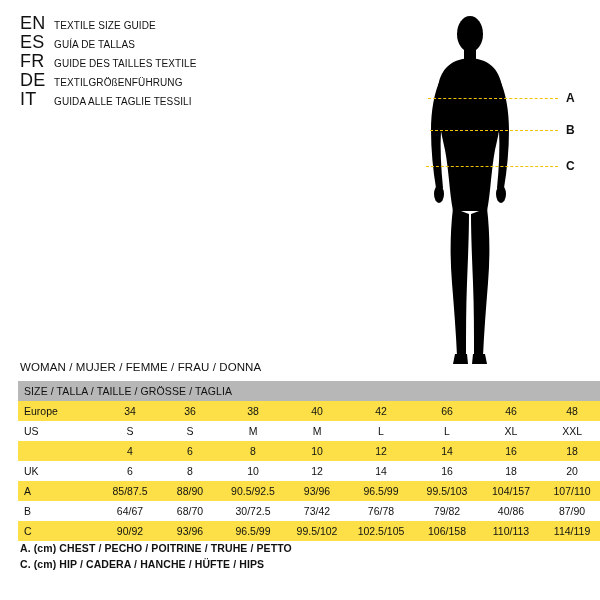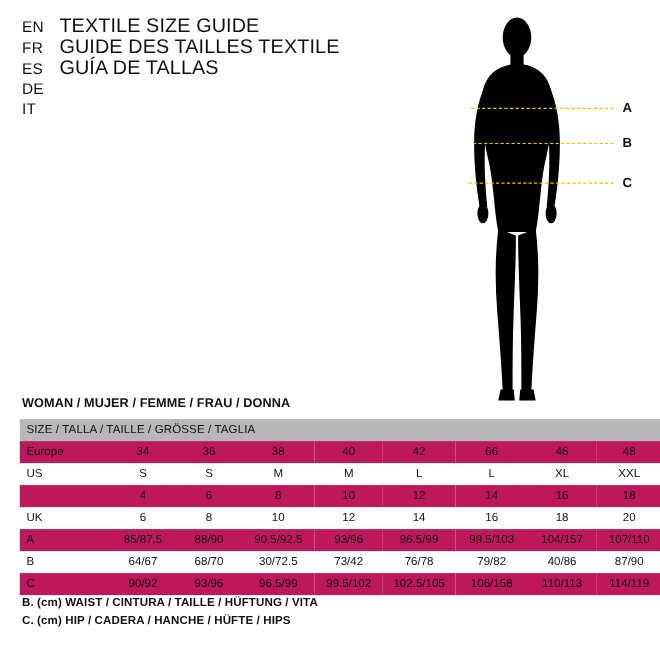--- a/index.html
+++ b/index.html
@@ -29,26 +29,26 @@
     width: 330px;
   }
   .lang-row {
     display: flex;
     align-items: baseline;
     height: 19px;
     line-height: 19px;
   }
   .lang-code {
     width: 34px;
-    font-size: 14px;
+    font-size: 18px;
     letter-spacing: .2px;
     color: #111;
   }
   .lang-text {
-    font-size: 18px;
+    font-size: 10px;
     color: #111;
     letter-spacing: .1px;
   }
 
   
   .figure-area {
     position: absolute;
     left: 380px;
     top: 8px;
     width: 210px;
@@ -70,21 +70,21 @@
     font-weight: bold;
     color: #111;
   }
 
   
   .woman-heading {
     position: absolute;
     left: 20px;
     top: 361px;
     font-size: 11.5px;
-    font-weight: bold;
+    font-weight: normal;
     letter-spacing: .1px;
     color: #111;
   }
 
   
   .size-table {
     position: absolute;
     left: 18px;
     top: 381px;
     width: 564px;
@@ -102,21 +102,21 @@
   }
   .size-table tr.head-row th {
     background: #b7b7b7;
     text-align: left;
     padding-left: 6px;
     font-size: 10.5px;
     font-weight: normal;
     letter-spacing: .1px;
   }
   .size-table tr.shaded td {
-    background: #be185d;
+    background: #fde047;
   }
   .size-table td.rowlabel {
     text-align: left;
     padding-left: 6px;
   }
 
   
   .notes {
     position: absolute;
     left: 20px;
@@ -135,32 +135,34 @@
 <body>
 
 <div class="page">
 
   <div class="lang-block">
     <div class="lang-row">
       <span class="lang-code">EN</span>
       <span class="lang-text">TEXTILE SIZE GUIDE</span>
     </div>
     <div class="lang-row">
+      <span class="lang-code">ES</span>
+      <span class="lang-text">GUÍA DE TALLAS</span>
+    </div>
+    <div class="lang-row">
       <span class="lang-code">FR</span>
       <span class="lang-text">GUIDE DES TAILLES TEXTILE</span>
     </div>
     <div class="lang-row">
-      <span class="lang-code">ES</span>
-      <span class="lang-text">GUÍA DE TALLAS</span>
-    </div>
-    <div class="lang-row">
       <span class="lang-code">DE</span>
+      <span class="lang-text">TEXTILGRÖßENFÜHRUNG</span>
     </div>
     <div class="lang-row">
       <span class="lang-code">IT</span>
+      <span class="lang-text">GUIDA ALLE TAGLIE TESSILI</span>
     </div>
   </div>
 
   <div class="figure-area">
     <svg class="figure-svg" width="120" height="370" viewBox="0 0 120 370">
       <g fill="#000000">
 
         <ellipse cx="60" cy="26" rx="13" ry="18"></ellipse>
 
         <rect x="54" y="41" width="12" height="13"></rect>
@@ -300,17 +302,17 @@
         <td>99.5/102</td>
         <td>102.5/105</td>
         <td>106/158</td>
         <td>110/113</td>
         <td>114/119</td>
       </tr>
     </tbody>
   </table>
 
   <div class="notes">
-    <div class="note-line">B. (cm) WAIST / CINTURA / TAILLE / HÜFTUNG / VITA</div>
+    <div class="note-line">A. (cm) CHEST / PECHO / POITRINE / TRUHE / PETTO</div>
     <div class="note-line">C. (cm) HIP / CADERA / HANCHE / HÜFTE / HIPS</div>
   </div>
 
 </div>
 
 </body></html>

